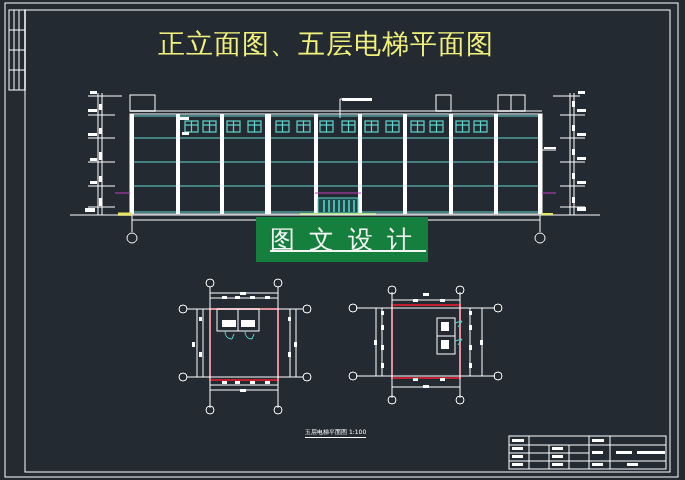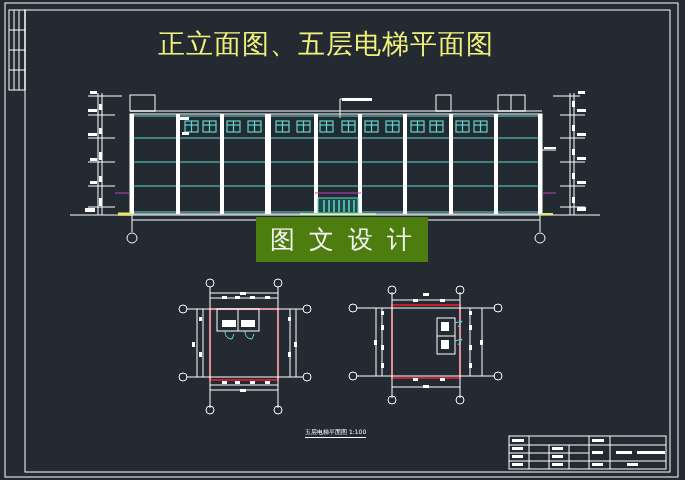--- a/index.html
+++ b/index.html
@@ -1,18 +1,18 @@
 <!DOCTYPE html>
 <html><head>
 <meta charset="utf-8">
 <style>
   html, body { margin:0; padding:0; }
   body { width:685px; height:480px; background:#242a32; position:relative; overflow:hidden; font-family:"DejaVu Sans", sans-serif; }
   .title { position:absolute; left:158px; top:14px; color:#f0f07a; font-family:"DejaVu Serif", serif; font-size:27px; letter-spacing:1px; white-space:nowrap;margin-top:12px; }
-  .watermark { position:absolute; left:256px; top:217px; width:172px; height:45px; background:#4d7c0f; color:#f4f4f4; font-family:"DejaVu Serif", serif; font-size:25px; display:flex; align-items:center; justify-content:center; letter-spacing:14px; padding-left:12px; box-sizing:border-box; }
+  .watermark { position:absolute; left:256px; top:217px; width:172px; height:45px; background:#15803d; color:#f4f4f4; font-family:"DejaVu Serif", serif; font-size:25px; display:flex; align-items:center; justify-content:center; letter-spacing:14px; padding-left:12px; box-sizing:border-box;text-decoration:underline; }
   .plan-caption { position:absolute; left:305px; top:428px; color:#ffffff; font-size:6px; white-space:nowrap; border-bottom:1px solid #fff; }
   svg { position:absolute; left:0; top:0; }
 </style>
 </head>
 <body>
 
 <svg width="685" height="480" viewBox="0 0 685 480">
 
   <rect x="5" y="3" width="673" height="474" fill="none" stroke="#fff" stroke-width="1"></rect>
   <rect x="25" y="10" width="645" height="462" fill="none" stroke="#fff" stroke-width="1"></rect>

